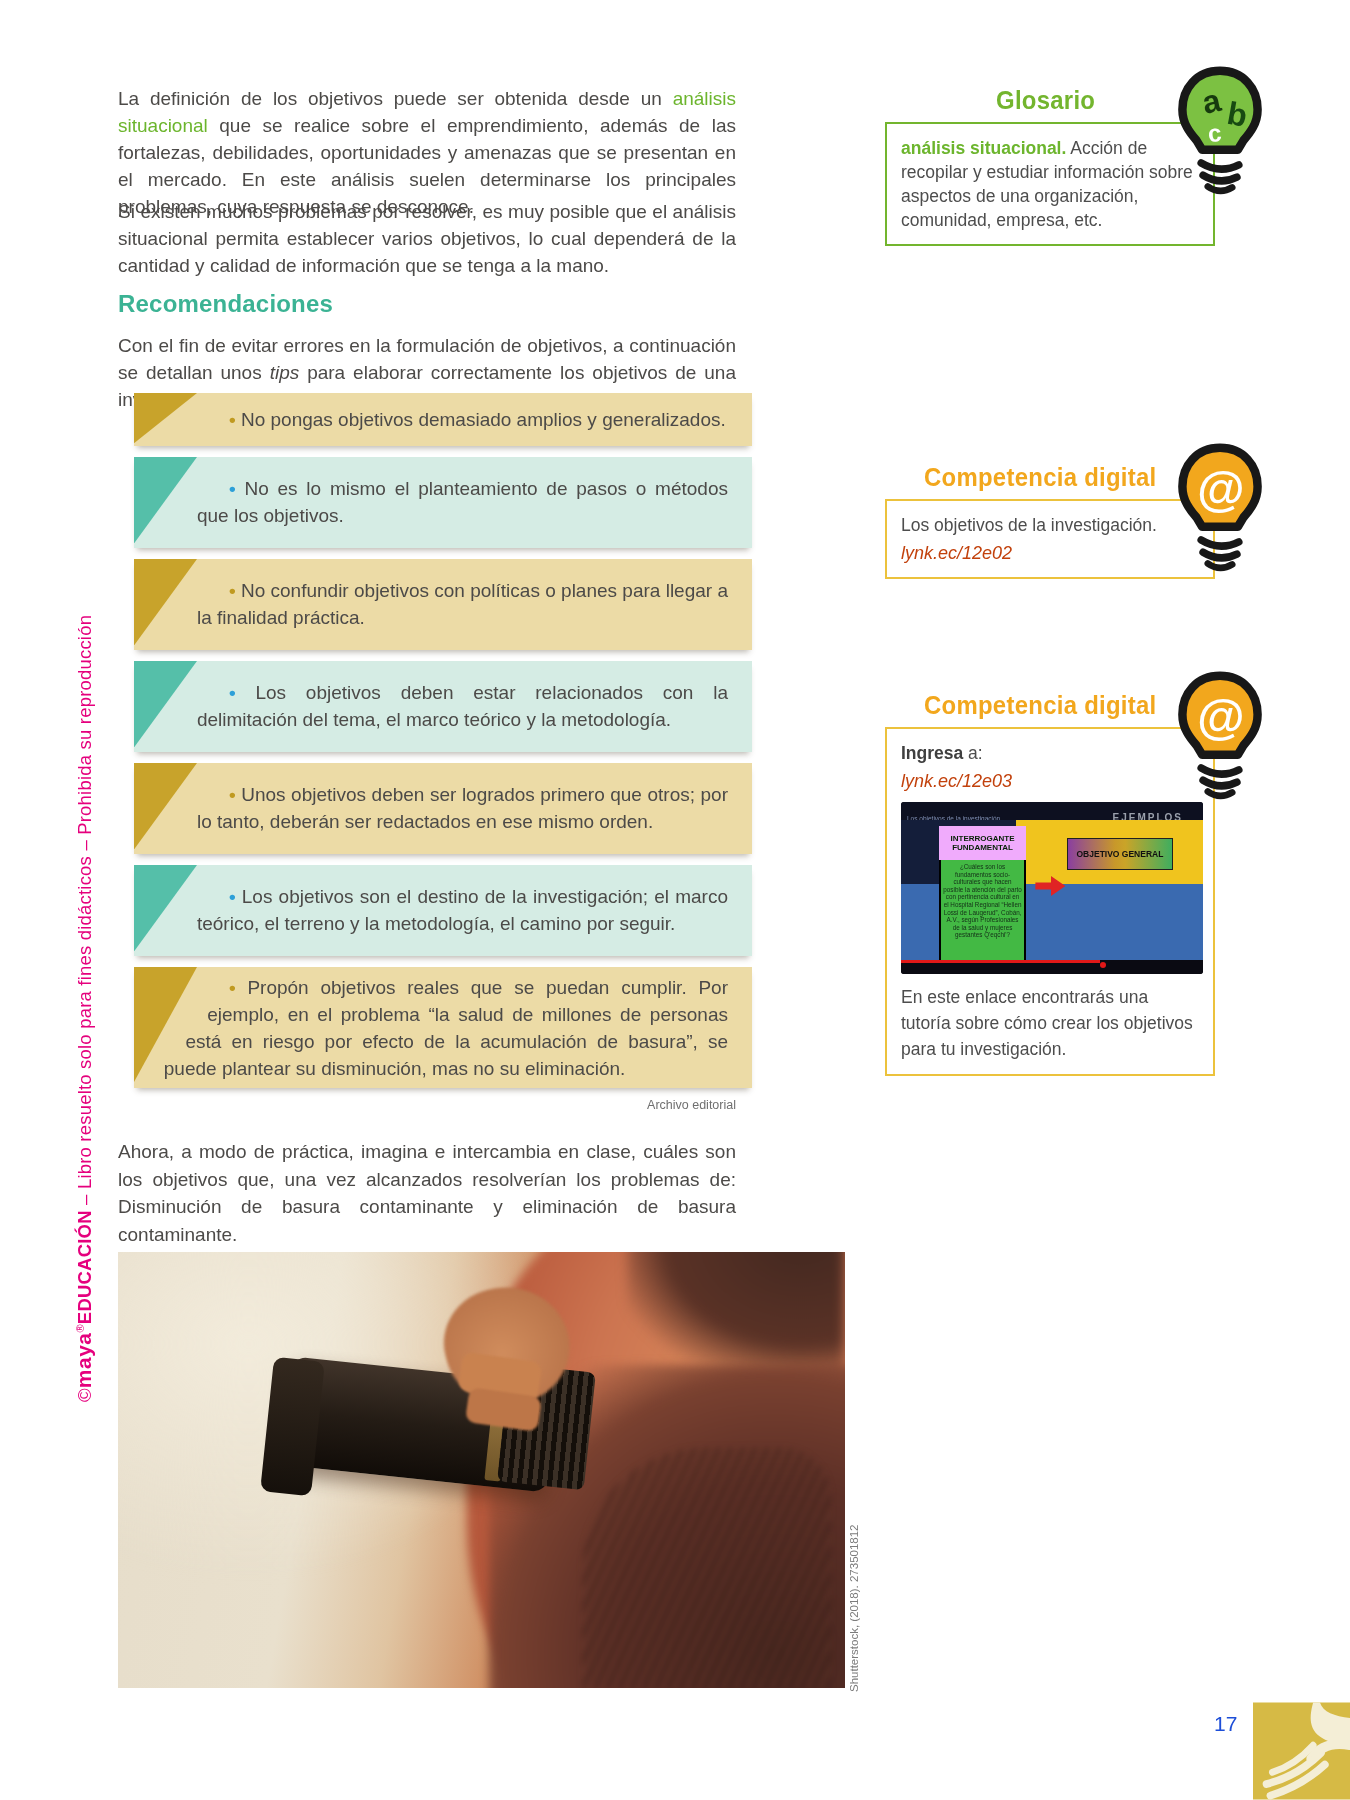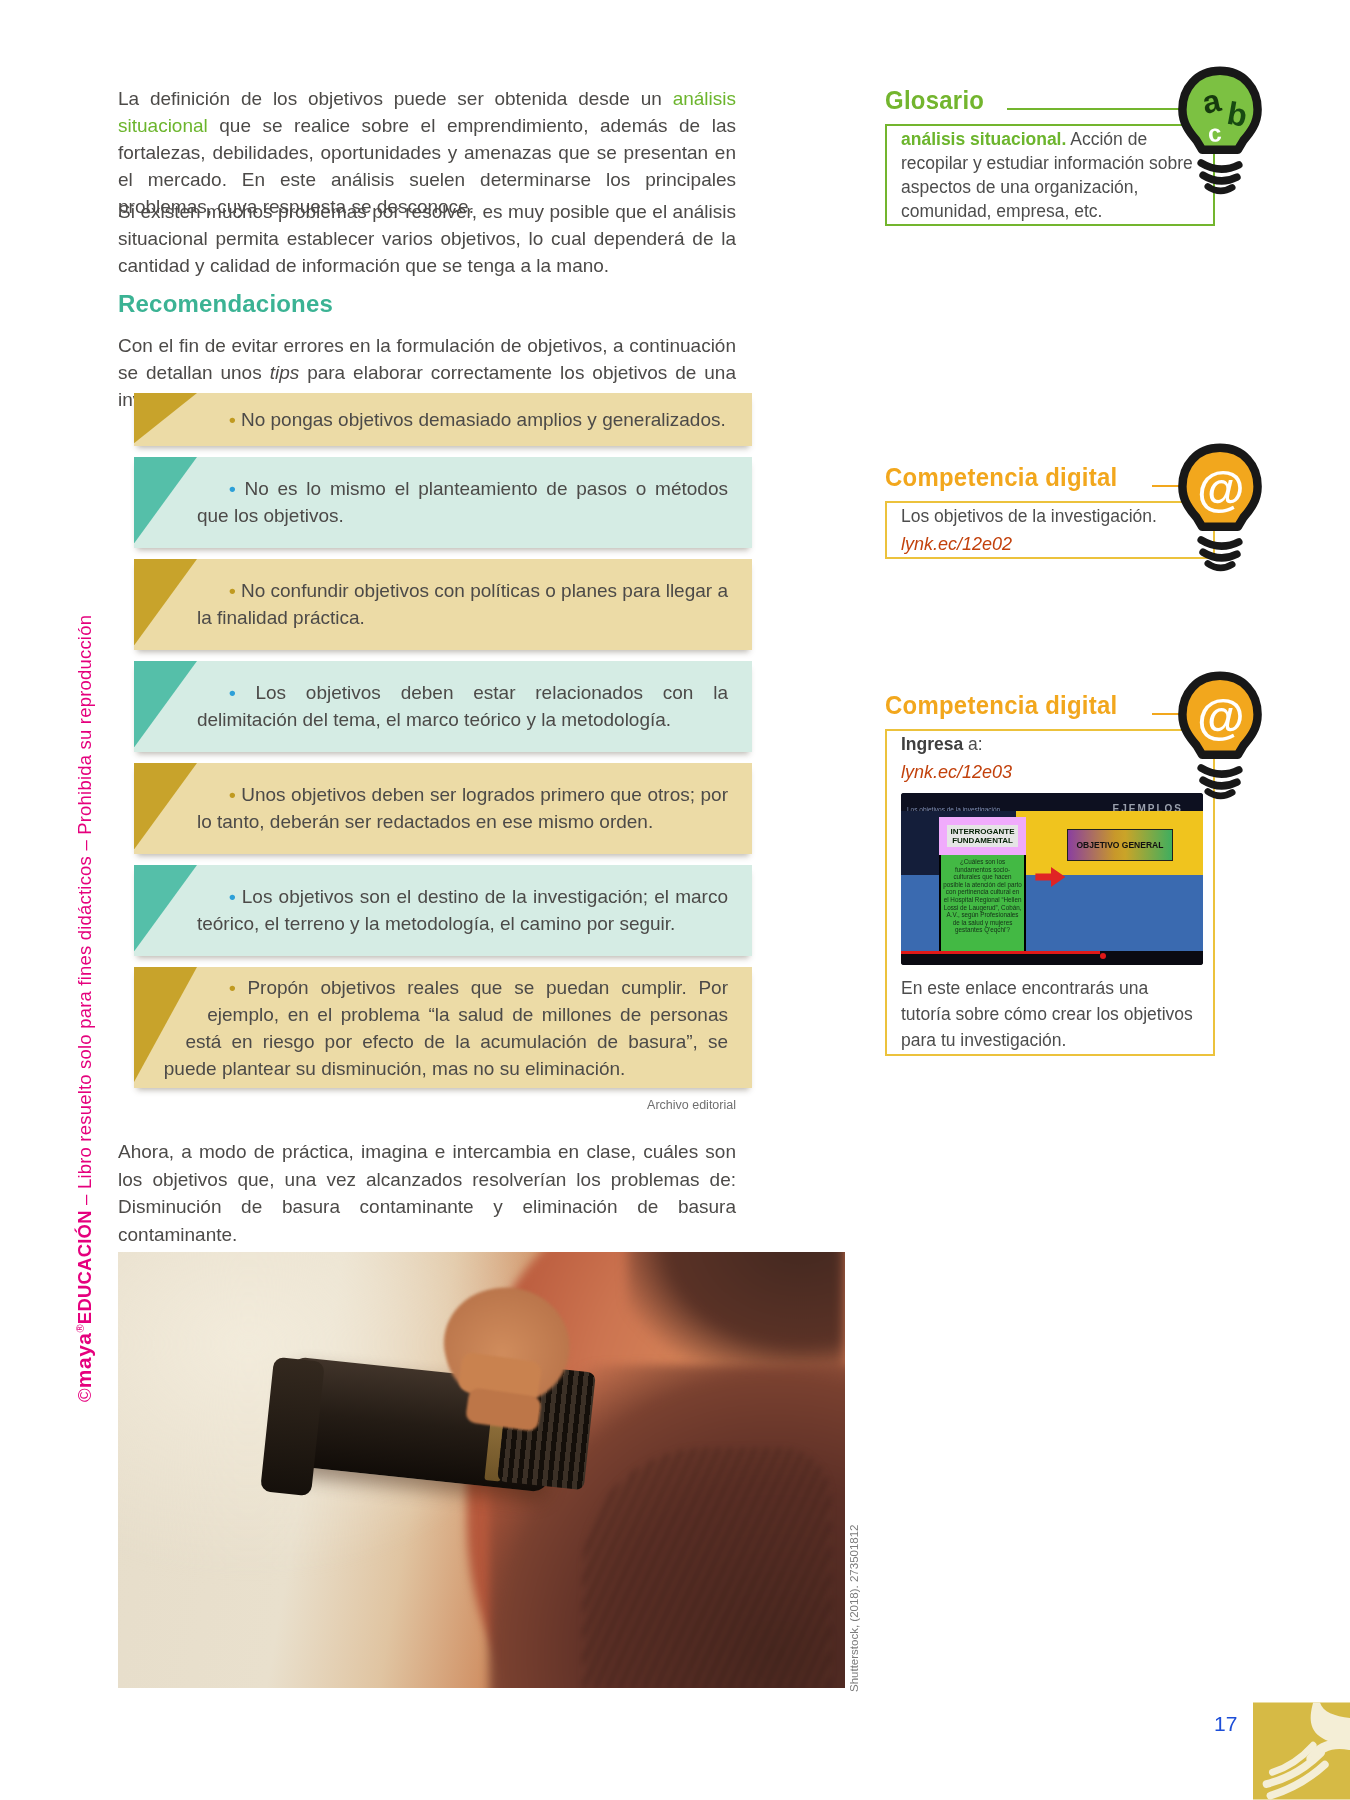--- a/index.html
+++ b/index.html
@@ -71,43 +71,43 @@
 
   .photo-credit { position:absolute; left:848px; top:1692px; transform:rotate(-90deg); transform-origin:left top; white-space:nowrap; font-size:11.5px; color:#7c7c7c; }
 
   .caption { position:absolute; top:1702px; left:0; width:700px; font-size:16.5px; color:#4c4a48; }
   .cap-sq { display:inline-block; width:12px; height:12px; background:#a93a96; margin-right:8px; }
 
   
   .side { position:absolute; left:885px; top:0; width:330px; height:1800px; }
   .side section { position:absolute; left:0; width:330px; }
   .sec-glossary { top:85px; } .sec-digital1 { top:462px; } .sec-digital2 { top:690px; }
-  .side-head { display:flex; align-items:flex-end; }
+  .side-head { display:flex; align-items:center;flex-direction:column; }
   .side-head h3 { font-size:26px; font-weight:bold; letter-spacing:.3px; white-space:nowrap; transform:scaleX(.92); transform-origin:left; }
   .side-head .rule { flex:1; height:2.5px; margin:0 34px 6px 14px; }
   .g-col h3 { color:#73b52e; } .g-col .rule { background:#73b52e; }
   .o-col h3 { color:#f2a71d; } .o-col .rule { background:#f2a71d; }
-  .side-box { margin-top:8px; padding:1px 14px; font-size:17.5px; line-height:24px; color:#4d4d4d; background:#fff; }
+  .side-box { margin-top:0; padding:12px 14px; font-size:17.5px; line-height:24px; color:#4d4d4d; background:#fff; }
   .g-box { border:2px solid #73b52e; }
   .o-box { border:2px solid #ecc23c; }
   .term { color:#6cb52d; font-weight:bold; }
   .lynk { display:block; color:#c2410c; font-style:italic; text-decoration:none; margin-top:4px; font-size:18px; }
   .ingresa b { font-weight:bold; color:#3f3f3f; }
   .bulb { position:absolute; top:-20px; right:-52px; width:94px; height:132px; z-index:3; }
 
   
   .vthumb { position:relative; width:302px; height:172px; margin-top:9px; background:#0c0c14; border-radius:3px; overflow:hidden;text-decoration:underline; }
   .vt-bar { position:relative; height:18px; background:#0d1020; }
   .vt-title { position:absolute; left:6px; top:5px; font-size:6.5px; color:#8090b4; }
   .vt-ej { position:absolute; right:20px; top:4px; font-size:10px; font-weight:bold; letter-spacing:2px; color:#9aa0ac; }
   .vt-main { position:relative; height:140px; background:#3a6ab0; }
   .vt-dark { position:absolute; left:0; top:0; width:40%; height:46%; background:#141e3a; }
   .vt-yellow { position:absolute; left:38%; right:0; top:0; height:46%; background:#f0c41e; }
   .vt-panel { position:absolute; left:12.5%; top:6px; width:29%; bottom:-6px; display:flex; flex-direction:column; }
-  .vt-panel-head { background:#e5e5e5; border:8px solid #f0abfc; font-size:8px; font-weight:bold; color:#062206; text-align:center; padding:2px 1px; line-height:9px; }
+  .vt-panel-head { background:#f0abfc; border:6px solid #f0abfc; font-size:8px; font-weight:bold; color:#062206; text-align:center; padding:2px 1px; line-height:9px; }
   .vt-panel-body { flex:1; background:#43b944; border:2px solid #000; border-top:none; font-size:6.3px; line-height:7.6px; color:#143018; text-align:center; padding:3px 2px; overflow:hidden; }
   .vt-label { position:absolute; left:55%; top:13%; width:35%; padding:3px 0; text-align:center; font-size:8.5px; font-weight:bold; color:#101010; border:1px solid #202020; background:linear-gradient(90deg,#8a3fa0 0%,#c8982a 45%,#caa428 55%,#3fae5f 100%); }
   .vt-arrow { position:absolute; left:44.5%; top:40%; width:30px; height:20px; background:#e02424;
               clip-path:polygon(0 32%,52% 32%,52% 0,100% 50%,52% 100%,52% 68%,0 68%); }
   .vt-ctrl { position:relative; height:14px; background:#0a0a12; }
   .vt-prog { position:absolute; left:0; top:0; width:66%; height:3px; background:#e01818; }
   .vt-dot { position:absolute; top:1.5px; left:66%; width:6px; height:6px; border-radius:50%; background:#e01818; }
   .vt-icons { position:absolute; left:5px; top:6px; font-size:6px; color:#cfcfcf; letter-spacing:3px; }
   .vt-icons2 { position:absolute; right:5px; top:6px; font-size:6px; color:#cfcfcf; letter-spacing:3px; }
   .o-caption { margin-top:10px; font-size:17.5px; line-height:26px; color:#4d4d4d; }

